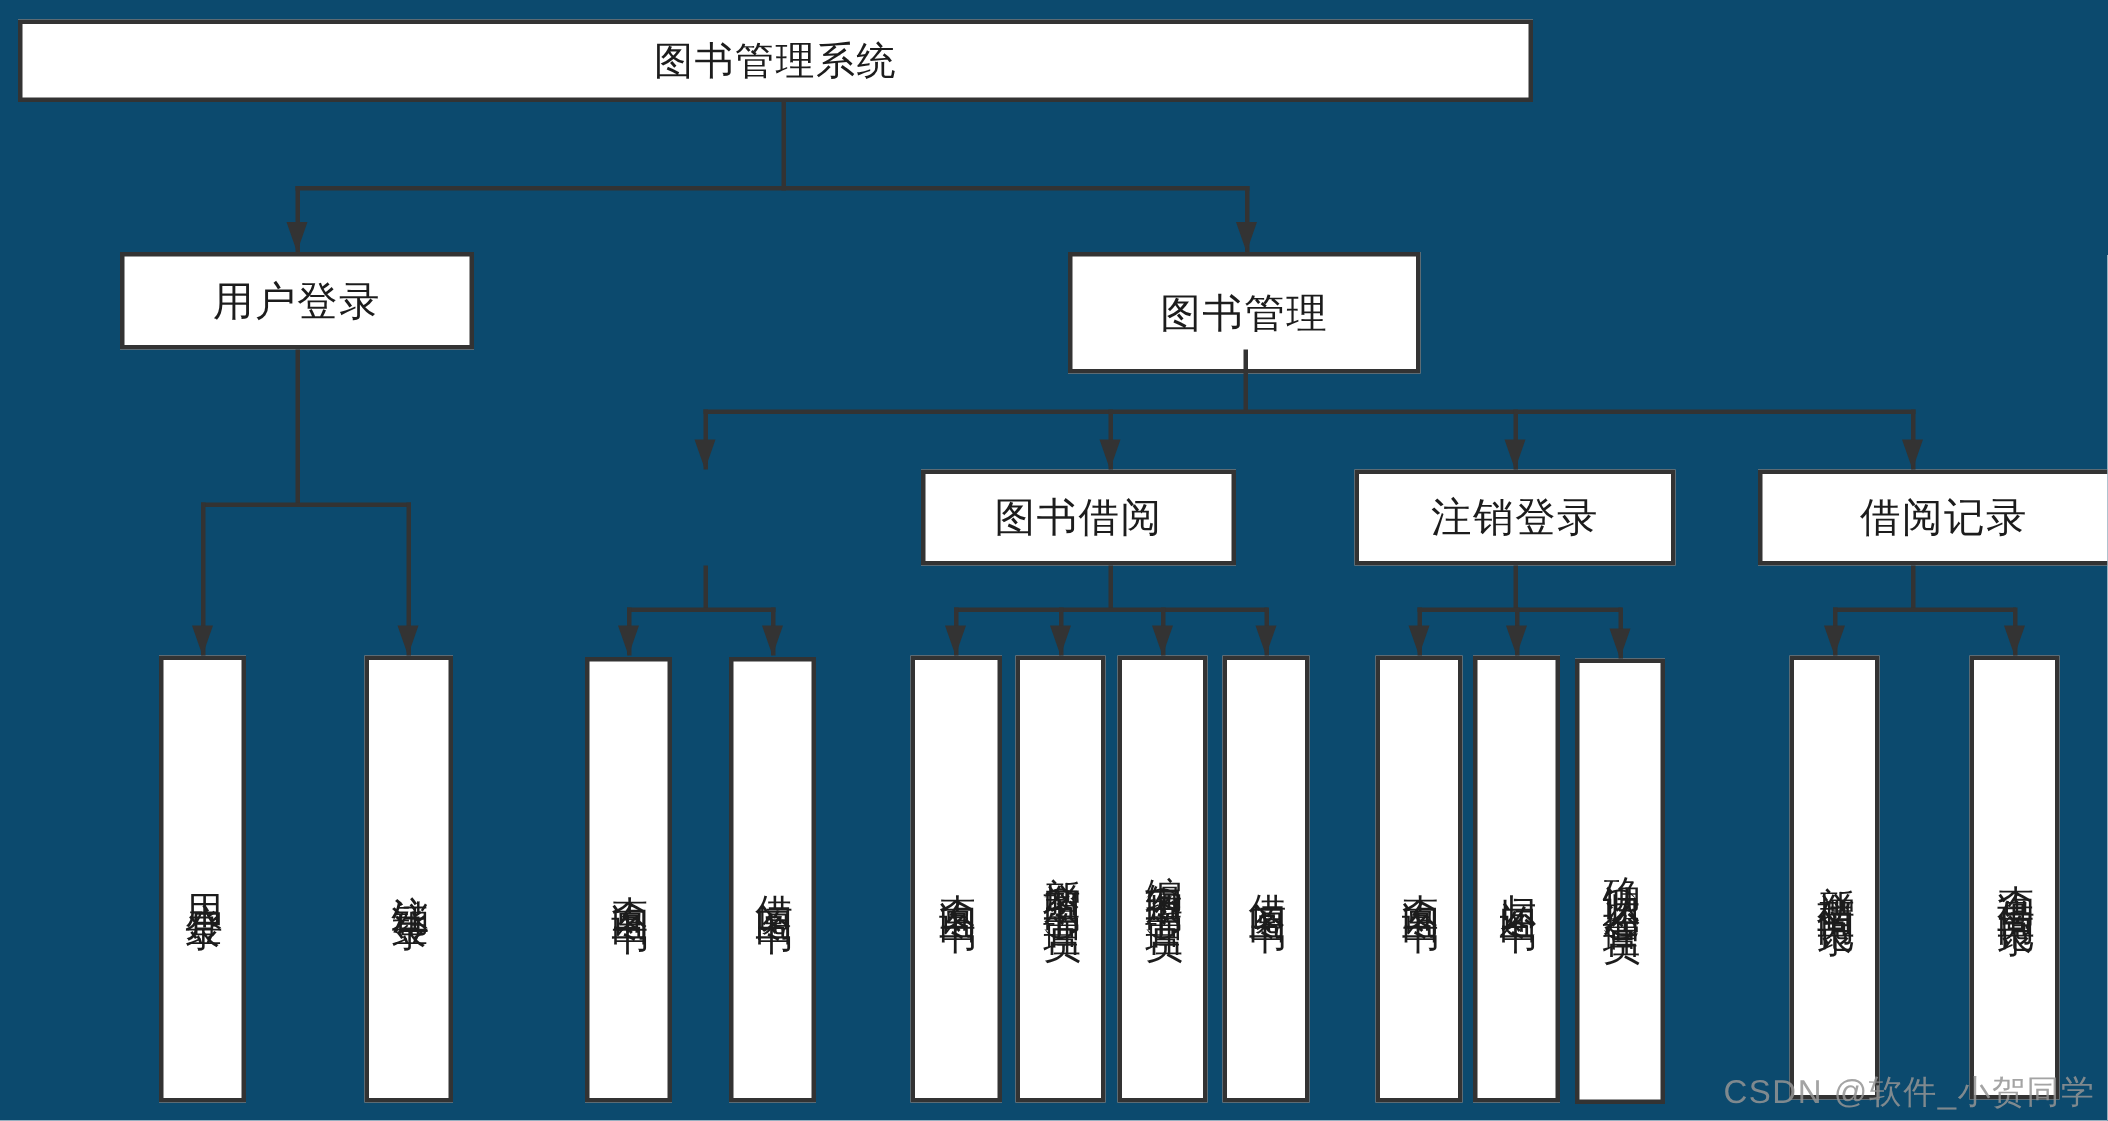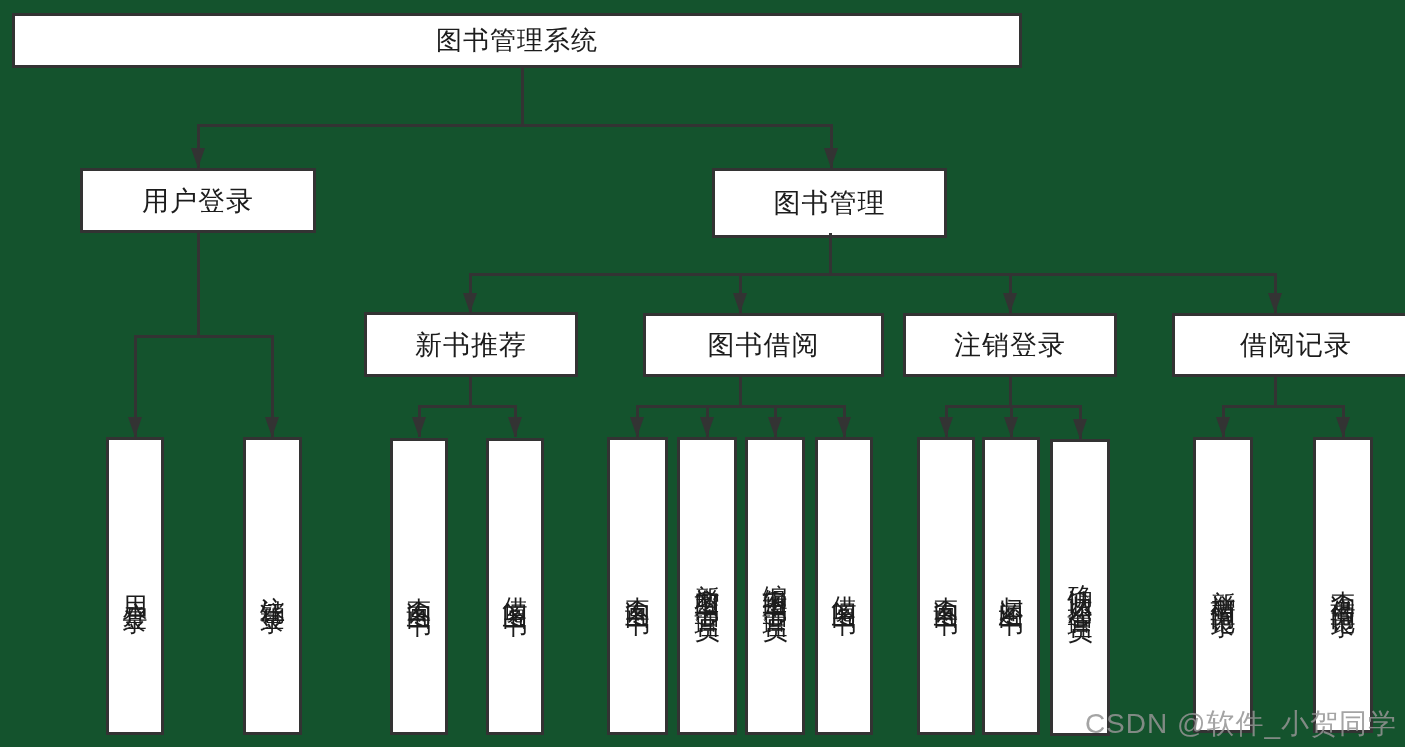--- a/index.html
+++ b/index.html
@@ -1,20 +1,20 @@
 <!DOCTYPE html>
 <html><head>
 <meta charset="utf-8">
 <style>
   html, body { margin: 0; padding: 0; background: #ffffff; }
   .canvas {
     position: relative;
     width: 1405px;
     height: 747px;
-    background: #14532d;
+    background: #0c4a6e;
     font-family: "Liberation Sans", "DejaVu Sans", sans-serif;
     overflow: hidden;
   }
   .box {
     position: absolute;
     box-sizing: border-box;
     border: 3px solid #333333;
     background: #ffffff;
     display: flex;
     align-items: center;
@@ -37,40 +37,39 @@
     position: absolute;
     width: 0; height: 0;
     border-left: 7px solid transparent;
     border-right: 7px solid transparent;
     border-top: 20px solid #333333;
   }
   .watermark {
     position: absolute;
     right: 8px;
     bottom: 4px;
-    font-size: 28px;
+    font-size: 22px;
     color: rgba(148,148,148,0.85);
     letter-spacing: 1px;
     z-index: 5;
     white-space: nowrap;
     margin-top: 12px;
   }
 </style>
 </head>
 <body>
 
 <div class="canvas">
 
   <div class="box root" style="left:12px;top:13px;width:1010px;height:55px">图书管理系统</div>
 
   <div class="box hnode" style="left:80px;top:168px;width:236px;height:65px">用户登录</div>
-  <div class="box hnode" style="left:712px;top:168px;width:235px;height:70px">图书管理</div>
+  <div class="box hnode" style="left:712px;top:168px;width:235px;height:81px">图书管理</div>
 
-  <div class="box hnode" style="left:364px;top:312px;width:214px;height:65px">新书推荐</div>
-  <div class="box hnode" style="left:643px;top:313px;width:241px;height:64px">图书借阅</div>
+  <div class="box hnode" style="left:614px;top:313px;width:210px;height:64px">图书借阅</div>
   <div class="box hnode" style="left:903px;top:313px;width:214px;height:64px">注销登录</div>
   <div class="box hnode" style="left:1172px;top:313px;width:248px;height:64px">借阅记录</div>
 
   <div class="box leaf" style="left:106px;top:437px;width:58px;height:298px">用户登录</div>
   <div class="box leaf" style="left:243px;top:437px;width:59px;height:298px">注销登录</div>
 
   <div class="box leaf" style="left:390px;top:438px;width:58px;height:297px">查询图书</div>
   <div class="box leaf" style="left:486px;top:438px;width:58px;height:297px">借阅图书</div>
 
   <div class="box leaf" style="left:607px;top:437px;width:61px;height:298px">查询图书</div>

